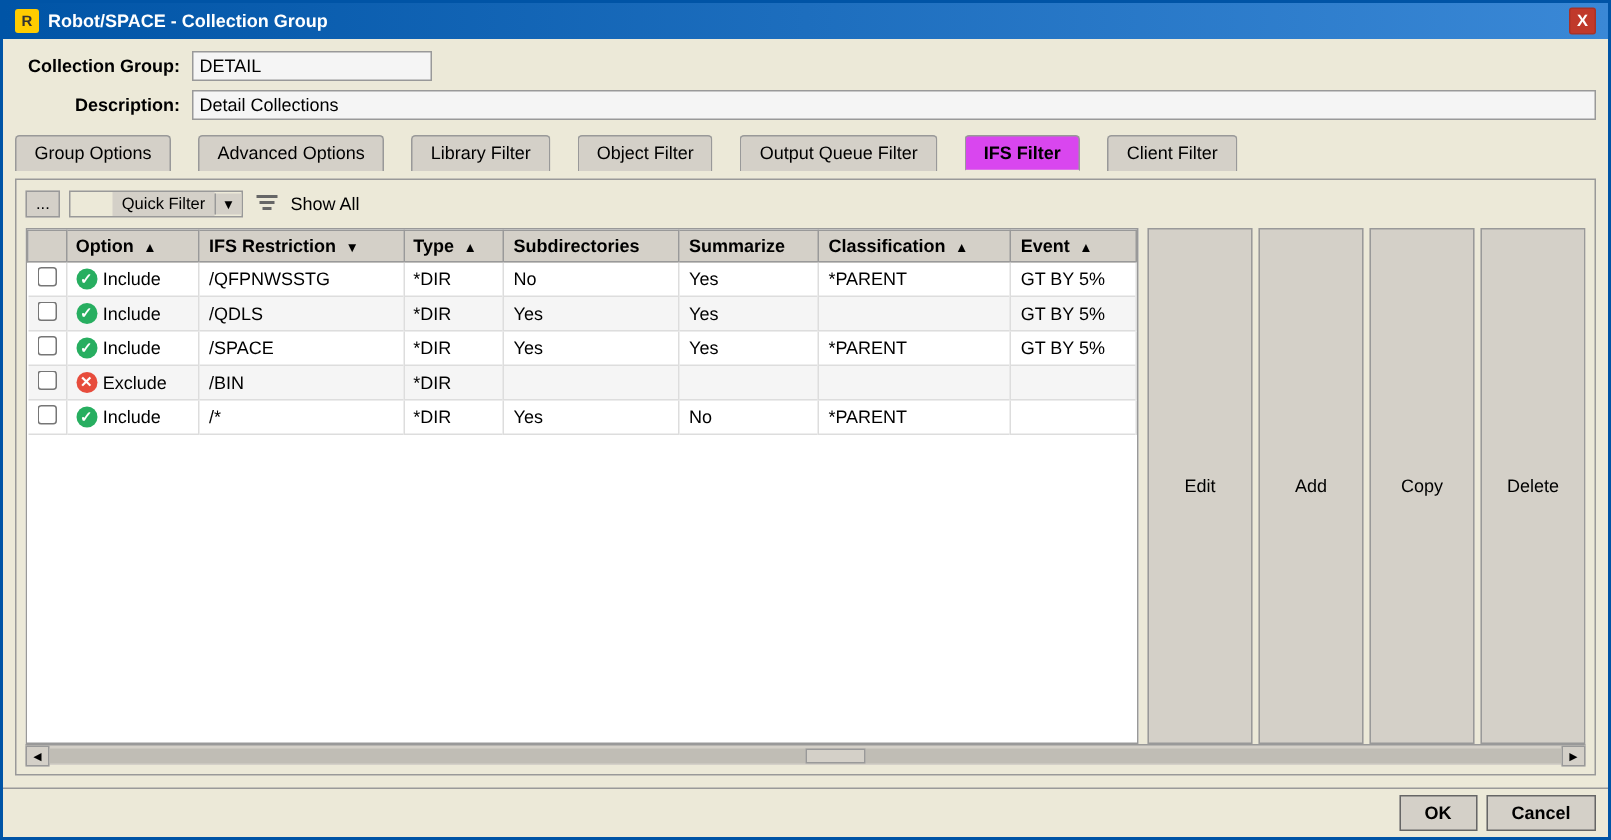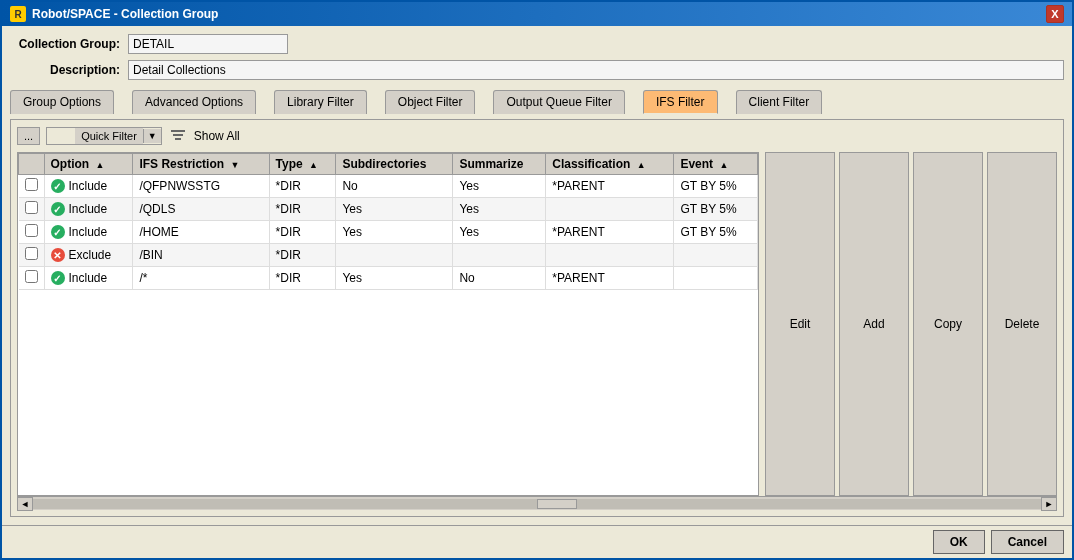--- a/index.html
+++ b/index.html
@@ -99,22 +99,22 @@
     .tab {
       padding: 4px 12px;
       border: 1px solid #999;
       background: #d4d0c8;
       cursor: pointer;
       font-size: 12px;
       border-bottom: none;
       border-radius: 3px 3px 0 0;
     }
     .tab.active {
-      background: #fdba74;
-      font-weight: normal;
+      background: #d946ef;
+      font-weight: bold;
       border-bottom: 1px solid #ece9d8;
       z-index: 1;
       padding-left: 12px;
     }
     .tab-content {
       border: 1px solid #999;
       background: #ece9d8;
       flex: 1;
       display: flex;
       flex-direction: column;
@@ -423,21 +423,21 @@
                   <td>GT BY 5%</td>
                 </tr>
                 <tr>
                   <td><input type="checkbox" style="width: 13px; height: 13px;"></td>
                   <td>
                     <div class="cell-icon">
                       <div class="icon-include">✓</div>
                       <span>Include</span>
                     </div>
                   </td>
-                  <td>/HOME</td>
+                  <td>/SPACE</td>
                   <td>*DIR</td>
                   <td>Yes</td>
                   <td>Yes</td>
                   <td>*PARENT</td>
                   <td>GT BY 5%</td>
                 </tr>
                 <tr>
                   <td><input type="checkbox" style="width: 13px; height: 13px;"></td>
                   <td>
                     <div class="cell-icon">

